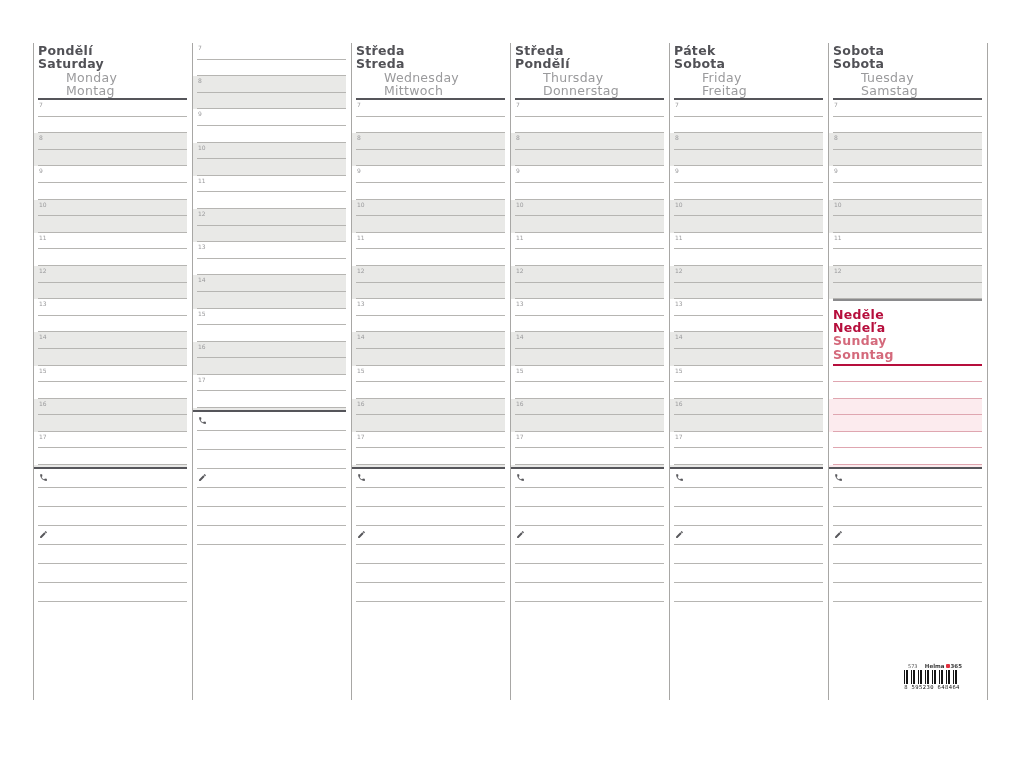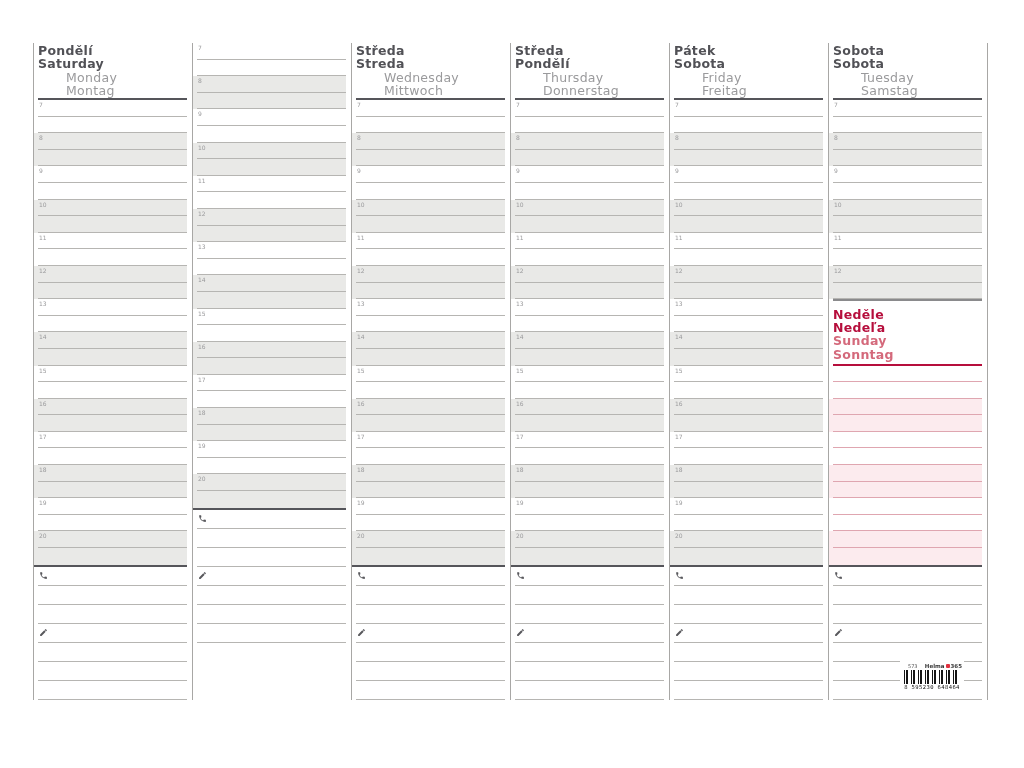--- a/index.html
+++ b/index.html
@@ -19,21 +19,21 @@
   }
   .col{flex:1 1 0;border-left:1.5px solid var(--divider);position:relative;}
   .col-pad{margin-right:5px;}
   .day-header{height:57px;position:relative;padding:1px 0 0 4px;}
   .day-header::after{content:"";position:absolute;left:4px;right:0;bottom:0;height:2px;background:var(--thick_line);}
   .nm{font-size:12.5px;line-height:13.3px;letter-spacing:.3px;white-space:nowrap;}
   .nm.b{font-weight:bold;color:var(--text_dark);}
   .nm.l{color:var(--text_light);margin-left:28px;}
   .nm.rb{font-weight:bold;color:var(--red_dark);}
   .nm.rl{color:var(--red_light);font-weight:bold;}
-  .rows{height:465px;overflow:hidden;}
+  .rows{height:367px;overflow:hidden;}
   .row{height:16.607px;position:relative;}
   .row::after{content:"";position:absolute;left:4px;right:0;bottom:0;height:1px;background:var(--line);}
   .rows > :last-child::after{display:none;}
   .row.shade{background:var(--gray_block);}
   .hourlabel{position:absolute;top:2px;left:5px;font-size:6px;line-height:6px;color:var(--text_light);}
   .sun-sep{height:1.5px;background:var(--sep_line);margin-left:4px;}
   .sun-header{height:64.9px;position:relative;padding:7px 0 0 4px;}
   .sun-header::after{content:"";position:absolute;left:4px;right:0;bottom:0;height:2px;background:var(--red_dark);}
   .row.srow::after{background:var(--pink_line);}
   .row.srow.pink{background:var(--pink_block);}

